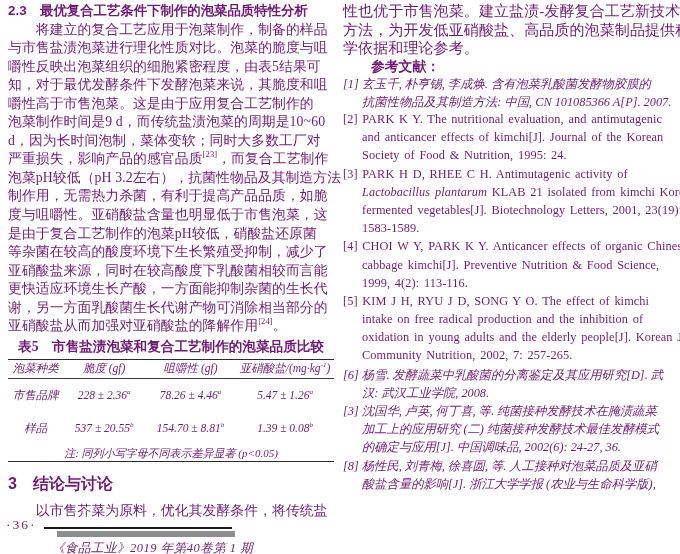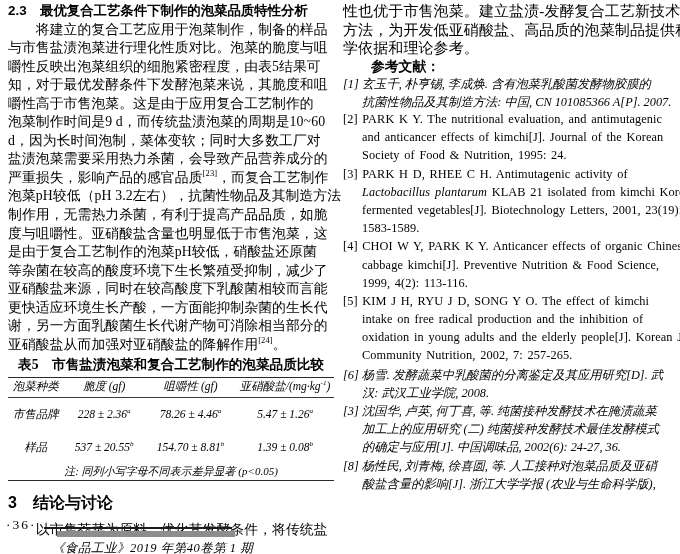--- a/index.html
+++ b/index.html
@@ -1,18 +1,18 @@
 <!DOCTYPE html>
 <html><head>
 <meta charset="utf-8">
 <style>
   html,body{margin:0;padding:0;background:#e8e8e8;}
   .page{
     position:relative;width:680px;height:554px;background:#ffffff;
-    overflow:hidden;color:#000000;
+    overflow:hidden;color:#701a75;
     font-family:"Liberation Serif","DejaVu Serif",serif;
   }
   .col{position:absolute;top:2px;}
   .col-left{left:8px;width:326px;}
   .col-right{left:343px;width:334px;}
 
   .ln{height:18.55px;white-space:nowrap;overflow:visible;}
 
   .h23{
     font-family:"Liberation Sans","DejaVu Sans",sans-serif;
@@ -71,21 +71,20 @@
     <div class="h23">2.3　最优复合工艺条件下制作的泡菜品质特性分析</div>
 
     <div class="bodytext">
         <div class="ln">　　将建立的复合工艺应用于泡菜制作，制备的样品</div>
         <div class="ln">与市售盐渍泡菜进行理化性质对比。泡菜的脆度与咀</div>
         <div class="ln">嚼性反映出泡菜组织的细胞紧密程度，由表5结果可</div>
         <div class="ln">知，对于最优发酵条件下发酵泡菜来说，其脆度和咀</div>
         <div class="ln">嚼性高于市售泡菜。这是由于应用复合工艺制作的</div>
         <div class="ln">泡菜制作时间是9 d，而传统盐渍泡菜的周期是10~60</div>
         <div class="ln">d，因为长时间泡制，菜体变软；同时大多数工厂对</div>
-        <div class="ln">盐渍泡菜需要采用热力杀菌，会导致产品营养成分的</div>
         <div class="ln">严重损失，影响产品的感官品质<sup>[23]</sup>，而复合工艺制作</div>
         <div class="ln">泡菜pH较低（pH 3.2左右），抗菌性物品及其制造方法</div>
         <div class="ln">制作用，无需热力杀菌，有利于提高产品品质，如脆</div>
         <div class="ln">度与咀嚼性。亚硝酸盐含量也明显低于市售泡菜，这</div>
         <div class="ln">是由于复合工艺制作的泡菜pH较低，硝酸盐还原菌</div>
         <div class="ln">等杂菌在较高的酸度环境下生长繁殖受抑制，减少了</div>
         <div class="ln">亚硝酸盐来源，同时在较高酸度下乳酸菌相较而言能</div>
         <div class="ln">更快适应环境生长产酸，一方面能抑制杂菌的生长代</div>
         <div class="ln">谢，另一方面乳酸菌生长代谢产物可消除相当部分的</div>
         <div class="ln">亚硝酸盐从而加强对亚硝酸盐的降解作用<sup>[24]</sup>。</div>

